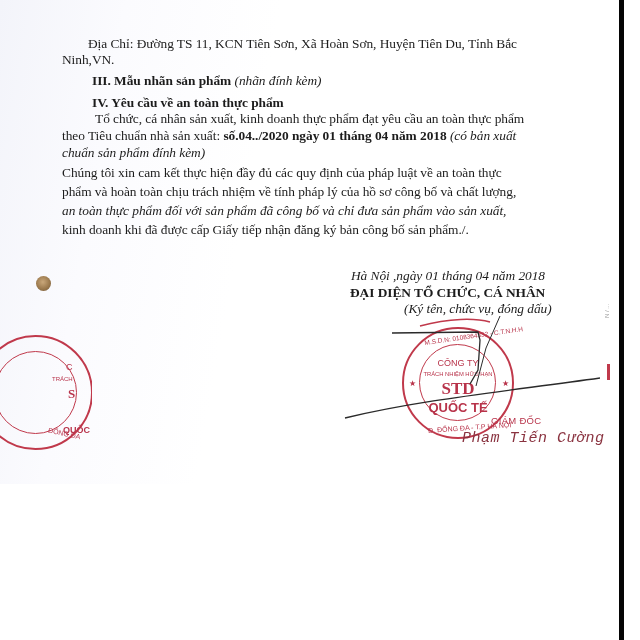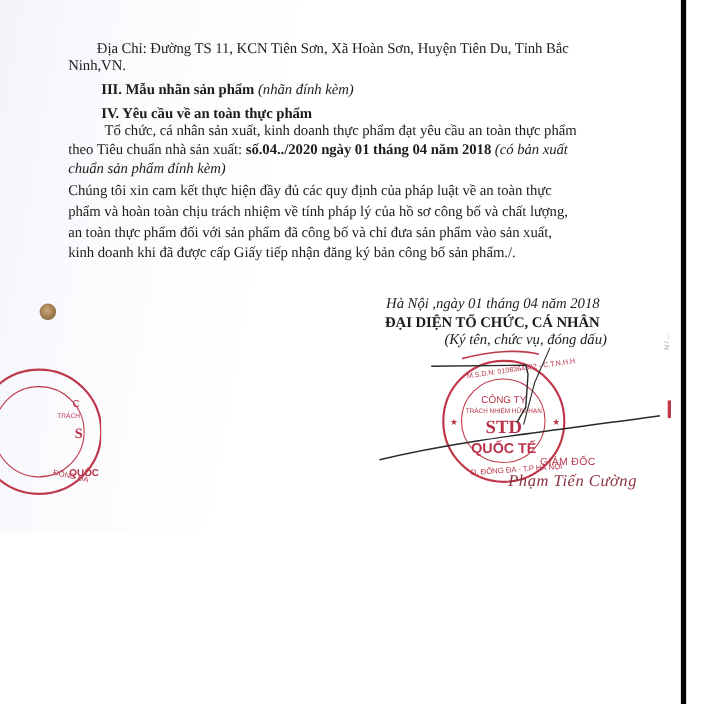--- a/index.html
+++ b/index.html
@@ -41,21 +41,21 @@
       font-family: "Liberation Sans", "DejaVu Sans", sans-serif; white-space: nowrap;
     }
     .stamp-ring-text {
       position: absolute; color: #b8334a; font-family: "Liberation Sans", sans-serif;
       font-size: 7px; white-space: nowrap;
     }
     .stamp-left-clip {
       position: absolute; left: 0; top: 330px; width: 92px; height: 125px; overflow: hidden;
     }
     .signature {
-      position: absolute; left: 462px; top: 430px; font-family: Liberation Serif, serif;
+      position: absolute; left: 462px; top: 430px; font-family: Liberation Mono, monospace;
       font-style: italic; font-size: 15px; color: #8a3340; letter-spacing: 0.5px;
     }
     .title-sign {
       position: absolute; left: 491px; top: 415px; font-family: "Liberation Sans", sans-serif;
       font-size: 9.5px; color: #b8334a; letter-spacing: 0.3px;
     }
     .margin-marks {
       position: absolute; left: 604px; top: 262px; width: 8px; height: 98px;
       font-family: "Liberation Sans", sans-serif; font-size: 6px; color: #9a9a9a;
       writing-mode: vertical-rl; transform: rotate(180deg); text-align: center;
@@ -80,21 +80,21 @@
   <div class="line b" style="left:92px; top:94px;">IV. Yêu cầu về an toàn thực phẩm</div>
 
   <div class="line" style="left:95px; top:110px;">Tổ chức, cá nhân sản xuất, kinh doanh thực phẩm đạt yêu cầu an toàn thực phẩm</div>
   <div class="line" style="left:62px; top:127px;">
     <span>theo Tiêu chuẩn nhà sản xuất: </span><span class="b">số.04../2020  ngày 01 tháng 04 năm 2018</span><span class="i"> (có bản xuất</span>
   </div>
   <div class="line i" style="left:62px; top:144px;">chuẩn sản phẩm đính kèm)</div>
 
   <div class="line" style="left:62px; top:164px;">Chúng tôi xin cam kết thực hiện đầy đủ các quy định của pháp luật về an toàn thực</div>
   <div class="line" style="left:50px; top:183px;margin-left:12px;">phẩm và hoàn toàn chịu trách nhiệm về tính pháp lý của hồ sơ công bố và chất lượng,</div>
-  <div class="line" style="left:62px; top:202px;">an toàn thực phẩm đối với sản phẩm đã công bố và chỉ đưa sản phẩm vào sản xuất,</div>
+  <div class="line" style="left:62px; top:202px;font-style:italic;">an toàn thực phẩm đối với sản phẩm đã công bố và chỉ đưa sản phẩm vào sản xuất,</div>
   <div class="line" style="left:62px; top:221px;">kinh doanh khi đã được cấp Giấy tiếp nhận đăng ký bản công bố sản phẩm./.</div>
 
   <div class="line i" style="left:351px; top:267px;">Hà Nội ,ngày 01 tháng  04 năm 2018</div>
   <div class="line i" style="left:404px; top:300px;">(Ký tên, chức vụ, đóng dấu)</div>
   <div class="line b" style="left:350px; top:284px;">ĐẠI DIỆN TỔ CHỨC, CÁ NHÂN</div>
 
   <div class="hole" style="left:36px; top:276px;"></div>
   <div class="hole" style="left:40px; top:507px;"></div>
 
   <div class="stamp-left-clip">

